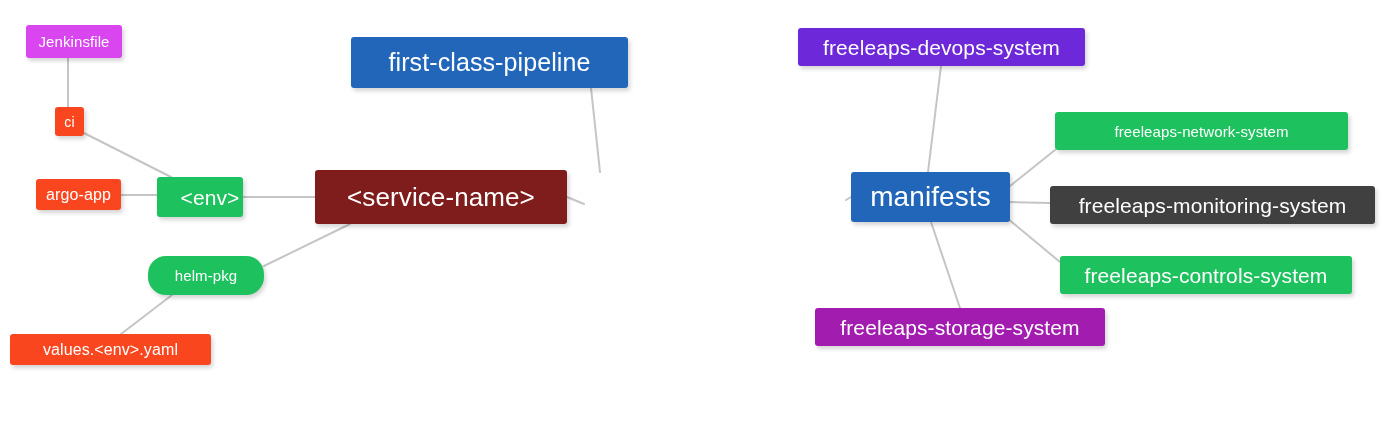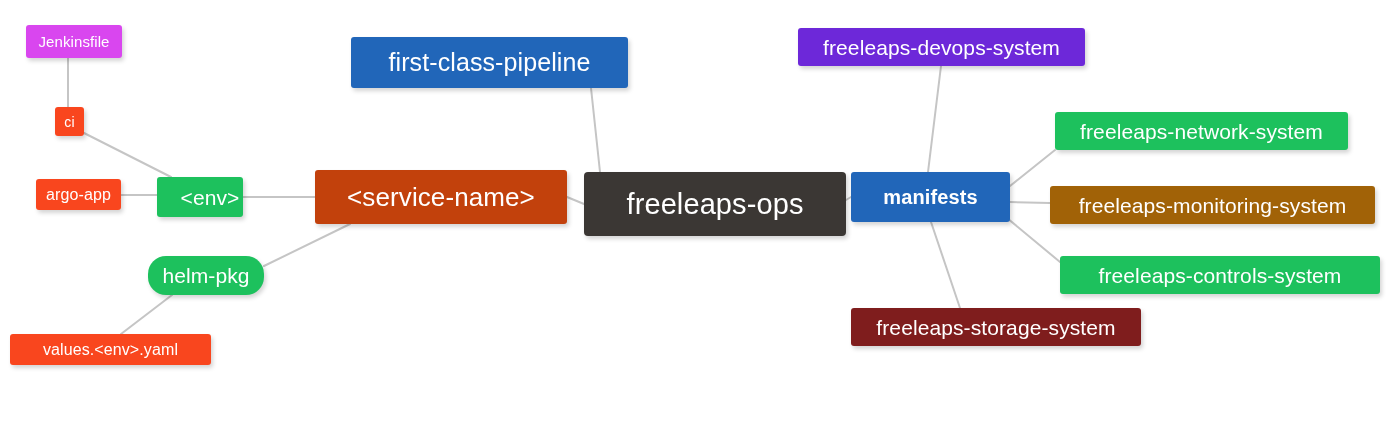--- a/index.html
+++ b/index.html
@@ -45,32 +45,32 @@
     background: #3b3734;
     border-radius: 4px;
   }
   .node.blue    { background: #2166b9; }
   .node.green   { background: #1dc15d; }
   .node.red     { background: #f9461e; }
   .node.orange  { background: #fbab28; }
 
   .n-root            { left: 584px; top: 172px;  width: 262px; height: 64px;  font-size: 29px; }
   .n-service-name    { left: 315px; top: 170px;  width: 252px; height: 54px;  font-size: 26px; }
-  .n-manifests       { left: 851px; top: 172px;  width: 159px; height: 50px;  font-size: 20px; font-weight: bold; }
+  .n-manifests       { left: 851px; top: 172px;  width: 159px; height: 50px;  font-size: 28px; }
   .n-first-class     { left: 315px; top: 37px;   width: 277px; height: 51px;  font-size: 25px; margin-left: 36px; }
   .n-env             { left: 157px; top: 177px;  width: 86px;  height: 40px;  font-size: 21px; }
-  .n-helm-pkg        { left: 148px; top: 256px;  width: 116px; height: 39px;  font-size: 21px; border-radius: 18px; }
+  .n-helm-pkg        { left: 148px; top: 256px;  width: 116px; height: 39px;  font-size: 15px; border-radius: 18px; }
   .n-ci              { left: 55px;  top: 107px;  width: 29px;  height: 29px;  font-size: 14px; }
   .n-argo-app        { left: 36px;  top: 179px;  width: 85px;  height: 31px;  font-size: 16px; }
   .n-values-yaml     { left: 10px;  top: 334px;  width: 201px; height: 31px;  font-size: 16px; }
   .n-jenkinsfile     { left: 20px;  top: 25px;   width: 96px;  height: 33px;  font-size: 15px; }
   .n-devops          { left: 798px; top: 28px;   width: 287px; height: 38px;  font-size: 21px; }
-  .n-network         { left: 1055px; top: 112px; width: 293px; height: 38px;  font-size: 21px; }
+  .n-network         { left: 1055px; top: 112px; width: 293px; height: 38px;  font-size: 15px; }
   .n-monitoring      { left: 1050px; top: 186px; width: 325px; height: 38px;  font-size: 21px; }
-  .n-controls        { left: 1060px; top: 256px; width: 320px; height: 38px;  font-size: 21px; }
+  .n-controls        { left: 1060px; top: 256px; width: 292px; height: 38px;  font-size: 21px; }
   .n-storage         { left: 815px;  top: 308px; width: 290px; height: 38px;  font-size: 21px; }
 </style>
 </head>
 <body>
 
 <div id="mindmap" style="background: rgb(255, 255, 255);">
 
   <svg id="edge-layer" viewBox="0 0 1390 421" width="1390" height="421" aria-hidden="true">
     <g id="edges" fill="none" stroke="#c5c5c5" stroke-width="2" stroke-linecap="round">
       <path d="M584,204 L567,197"></path>
@@ -83,23 +83,22 @@
       <path d="M68,107 L68,58"></path>
       <path d="M172,295 L121,334"></path>
       <path d="M928,172 L941,66"></path>
       <path d="M1010,186 L1055,150"></path>
       <path d="M1010,202 L1050,203"></path>
       <path d="M1007,218 L1060,262"></path>
       <path d="M931,222 L960,308"></path>
     </g>
   </svg>
 
-  <div class="node root n-root" style="background: rgb(59, 55, 52); color: rgb(255, 255, 255);">freeleaps-ops</div>
 
-  <div class="node blue n-service-name" style="background: #c2410c; color: rgb(255, 255, 255);">&lt;service-name&gt;</div>
+  <div class="node blue n-service-name" style="background: #7f1d1d; color: rgb(255, 255, 255);">&lt;service-name&gt;</div>
 
   <div class="node blue n-manifests" style="background: rgb(33, 102, 185); color: rgb(255, 255, 255);">manifests</div>
 
   <div class="node blue n-first-class" style="background: rgb(33, 102, 185); color: rgb(255, 255, 255);">first-class-pipeline</div>
 
   <div class="node green n-env" style="background: rgb(29, 193, 93); color: rgb(255, 255, 255); padding-left: 20px;">&lt;env&gt;</div>
 
   <div class="node green n-helm-pkg" style="background: rgb(29, 193, 93); color: rgb(255, 255, 255);">helm-pkg</div>
 
   <div class="node red n-ci" style="background: rgb(249, 70, 30); color: rgb(255, 255, 255);">ci</div>
@@ -107,19 +106,19 @@
   <div class="node red n-argo-app" style="background: rgb(249, 70, 30); color: rgb(255, 255, 255);">argo-app</div>
 
   <div class="node red n-values-yaml" style="background: rgb(249, 70, 30); color: rgb(255, 255, 255);">values.&lt;env&gt;.yaml</div>
 
   <div class="node orange n-jenkinsfile" style="background: #d946ef; color: rgb(255, 255, 255); margin-left: 6px;">Jenkinsfile</div>
 
   <div class="node green n-devops" style="background: #6d28d9; color: rgb(255, 255, 255);">freeleaps-devops-system</div>
 
   <div class="node green n-network" style="background: rgb(29, 193, 93); color: rgb(255, 255, 255);">freeleaps-network-system</div>
 
-  <div class="node green n-monitoring" style="background: #a16207; color: rgb(255, 255, 255);">freeleaps-monitoring-system</div>
+  <div class="node green n-monitoring" style="background: #404040; color: rgb(255, 255, 255);">freeleaps-monitoring-system</div>
 
   <div class="node green n-controls" style="background: rgb(29, 193, 93); color: rgb(255, 255, 255);">freeleaps-controls-system</div>
 
-  <div class="node green n-storage" style="background: #7f1d1d; color: rgb(255, 255, 255); margin-left: 36px;">freeleaps-storage-system</div>
+  <div class="node green n-storage" style="background: #a21caf; color: rgb(255, 255, 255);">freeleaps-storage-system</div>
 
 </div>
 
 </body></html>

